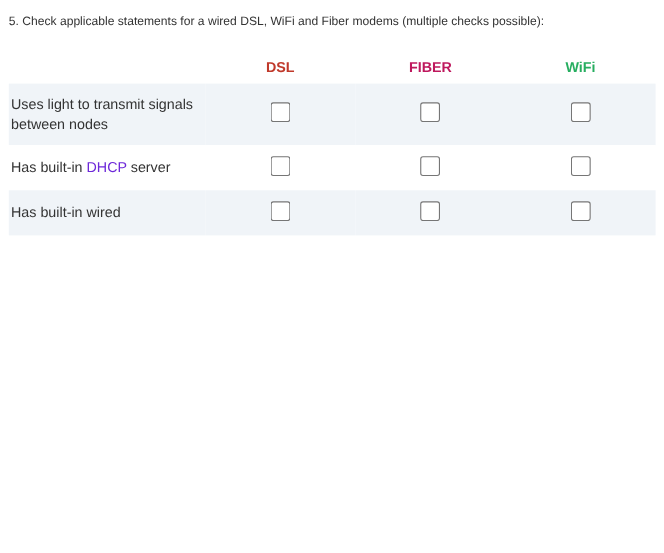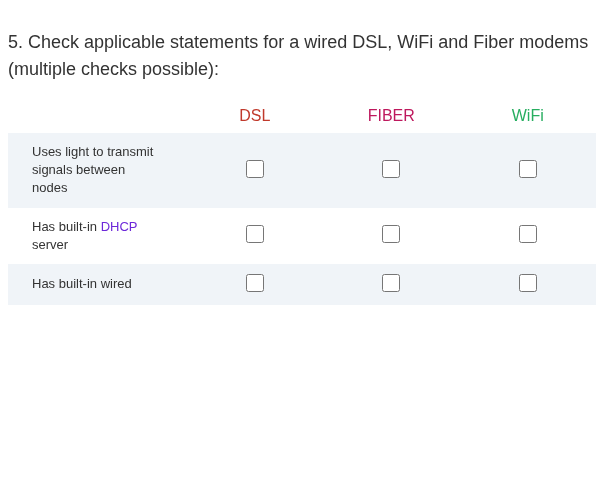--- a/index.html
+++ b/index.html
@@ -7,48 +7,47 @@
       font-family: Arial, sans-serif;
       font-size: 13px;
       color: #333;
       background: #fff;
       width: 604px;
       min-height: 503px;
       padding: 12px 8px;
     }
     .question {
       color: #333;
-      font-size: 18px;
+      font-size: 11px;
       margin-bottom: 16px;
       line-height: 1.5;
-      margin-top: 17px;
     }
     .table-wrapper {
       width: 100%;
     }
     table {
       width: 100%;
       border-collapse: collapse;
     }
     thead th {
-      font-weight: normal;
-      font-size: 16px;
+      font-weight: bold;
+      font-size: 13px;
       padding: 8px 4px;
       text-align: center;
     }
     thead th.dsl { color: #c0392b; }
     thead th.fiber { color: #be185d; }
     thead th.wifi { color: #27ae60; }
     thead th.label-col { width: 170px; }
 
     tbody tr:nth-child(odd) { background: #f0f4f8; }
     tbody tr:nth-child(even) { background: #fff; }
 
     tbody td {
-      padding: 10px 24px;
+      padding: 10px 2px;
       vertical-align: middle;
       margin-top: 24px;
     }
     tbody td.row-label {
       font-size: 13px;
       color: #333;
       line-height: 1.4;
       width: 170px;
     }
     tbody td.row-label .highlight {

